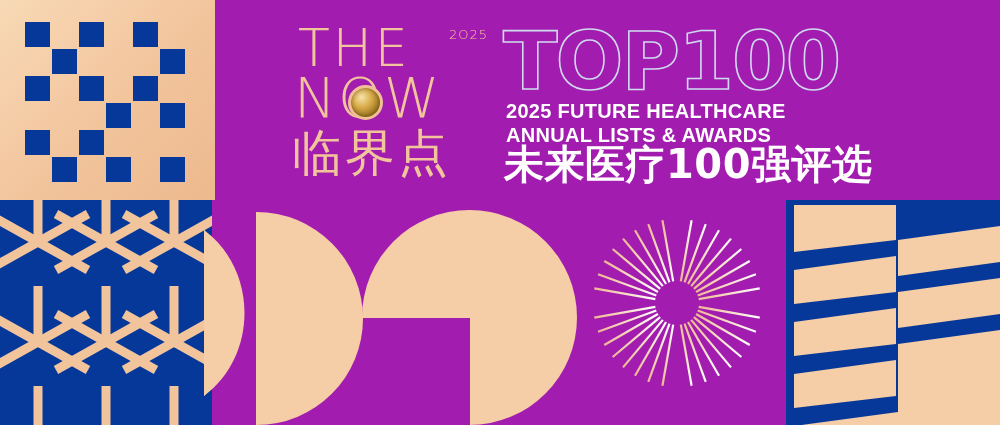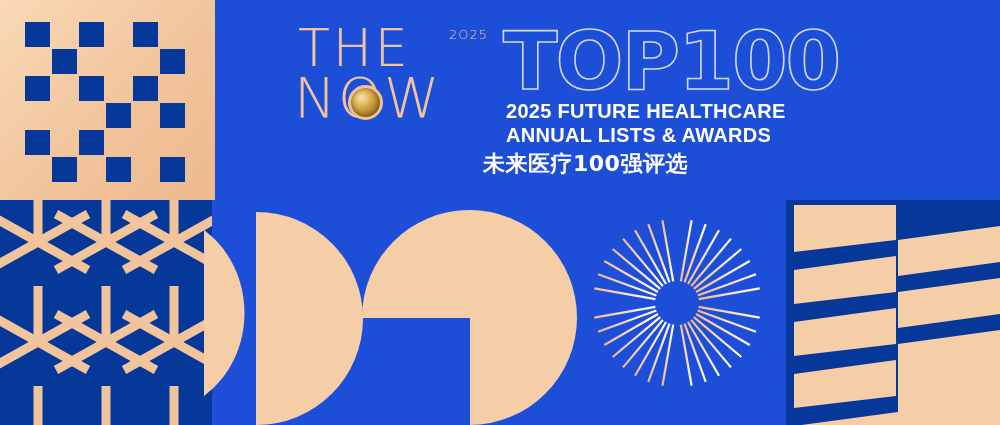--- a/index.html
+++ b/index.html
@@ -6,21 +6,21 @@
   html, body {
     margin: 0;
     padding: 0;
     background: #ffffff;
   }
   #banner {
     position: relative;
     width: 1000px;
     height: 425px;
     overflow: hidden;
-    background: #1d4ed8;
+    background: #a21caf;
     font-family: "Liberation Sans", sans-serif;
   }
 
   
   .checker-panel {
     position: absolute;
     left: 0;
     top: 0;
     width: 215px;
     height: 200px;
@@ -191,23 +191,23 @@
     font-weight: 700;
     letter-spacing: 0.3px;
     color: #ffffff;
     font-family: "Liberation Sans", sans-serif;
     white-space: nowrap;
   }
   .headline-en.l1 { top: 99px; }
   .headline-en.l2 { top: 123px; }
   .headline-cn {
     position: absolute;
-    left: 483px;
+    left: 504px;
     top: 148px;
-    font-size: 22px;
+    font-size: 40px;
     line-height: 32px;
     font-weight: 700;
     letter-spacing: 0.5px;
     color: #ffffff;
     font-family: "DejaVu Sans", sans-serif;
     white-space: nowrap;
   }
 </style>
 </head>
 <body>
@@ -367,20 +367,21 @@
     </svg>
   </div>
 
   <div class="logo-block">
     <div class="logo-the-row">
       <div class="logo-the">THE</div>
       <div class="logo-year">2O25</div>
     </div>
     <div class="logo-now">NOW</div>
     <div class="logo-orb"></div>
+    <div class="logo-cn">临界点</div>
   </div>
 
   <div class="top100">TOP100</div>
   <div class="headline-en l1">2025 FUTURE HEALTHCARE</div>
   <div class="headline-en l2">ANNUAL LISTS &amp; AWARDS</div>
   <div class="headline-cn">未来医疗100强评选</div>
 
 </div>
 
 </body></html>

